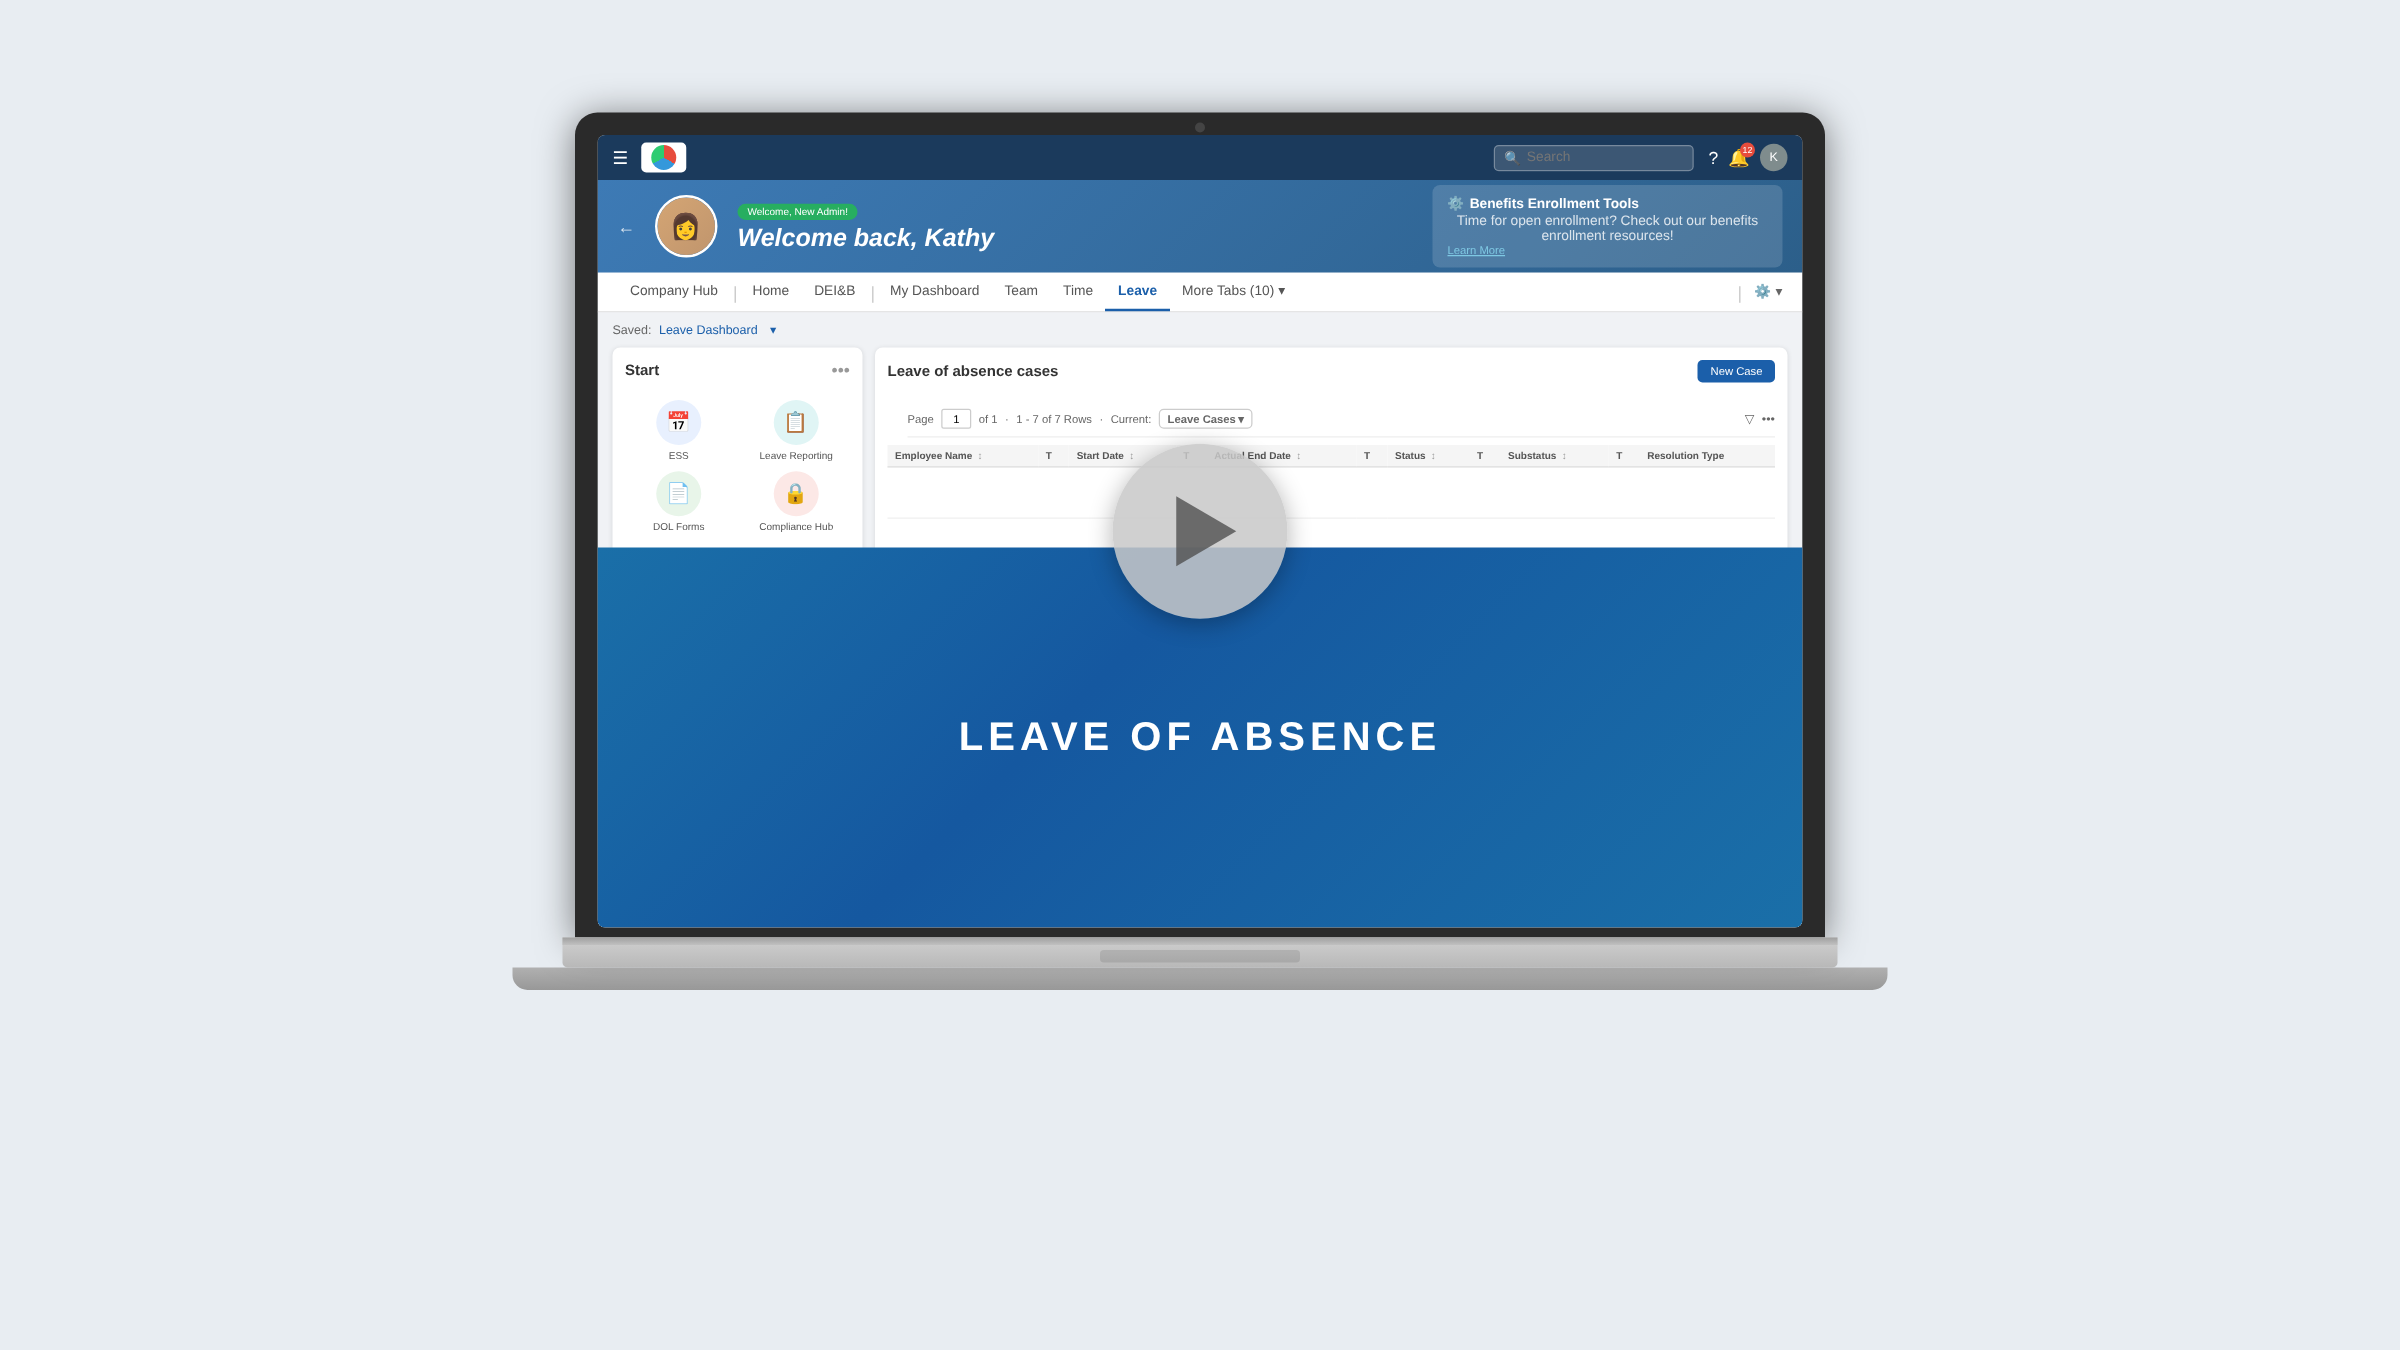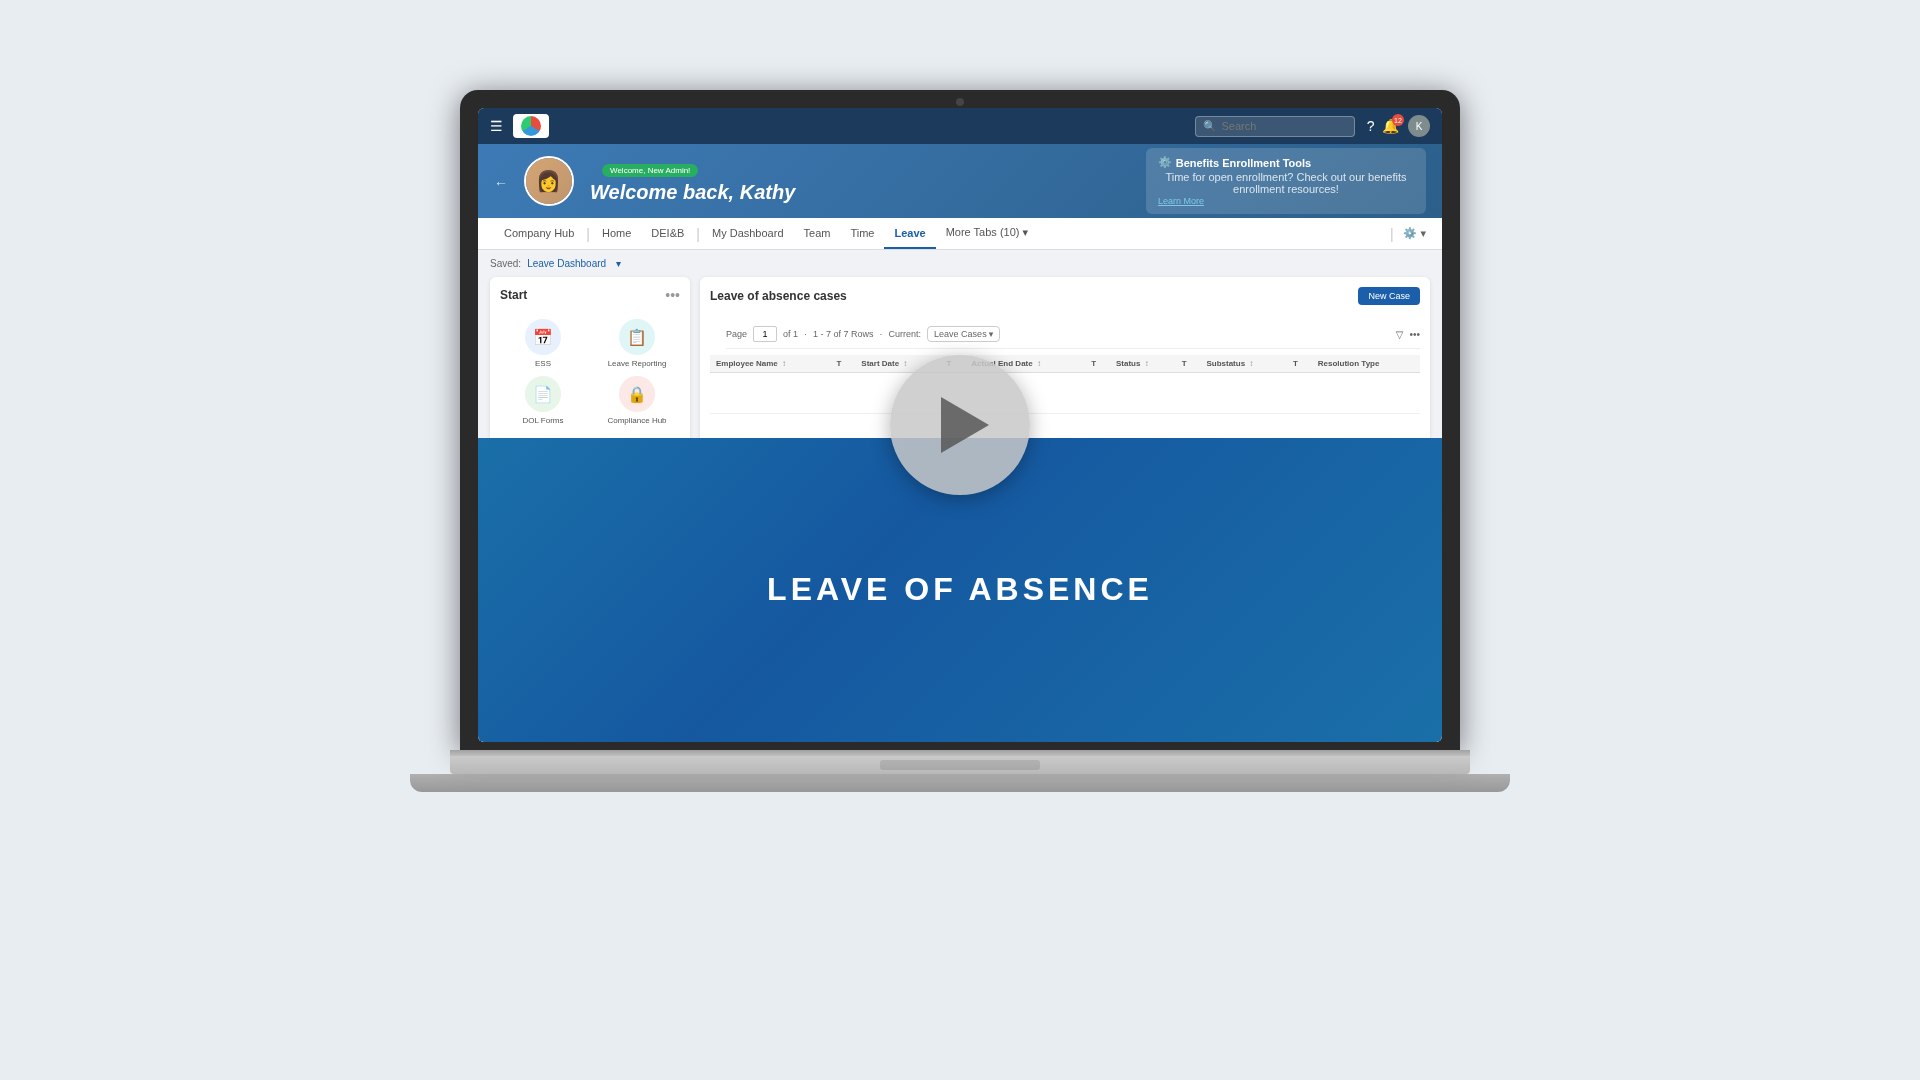--- a/index.html
+++ b/index.html
@@ -211,21 +211,20 @@
     }
 
     .welcome-badge {
       background: #27ae60;
       color: white;
       font-size: 8px;
       padding: 2px 8px;
       border-radius: 10px;
       margin-bottom: 4px;
       display: inline-block;
-      margin-left: 12px;
     }
 
     .welcome-name {
       font-size: 20px;
       font-weight: 600;
       color: white;
       font-style: italic;
     }
 
     .benefits-banner {
@@ -502,20 +501,21 @@
 
     .current-view {
       background: white;
       border: 1px solid #ccc;
       border-radius: 4px;
       font-size: 9px;
       padding: 2px 6px;
       display: flex;
       align-items: center;
       gap: 2px;
+      font-weight: bold;
     }
 
     .filter-icon {
       color: #666;
       font-size: 10px;
       cursor: pointer;
     }
 
     
     .cases-table {

